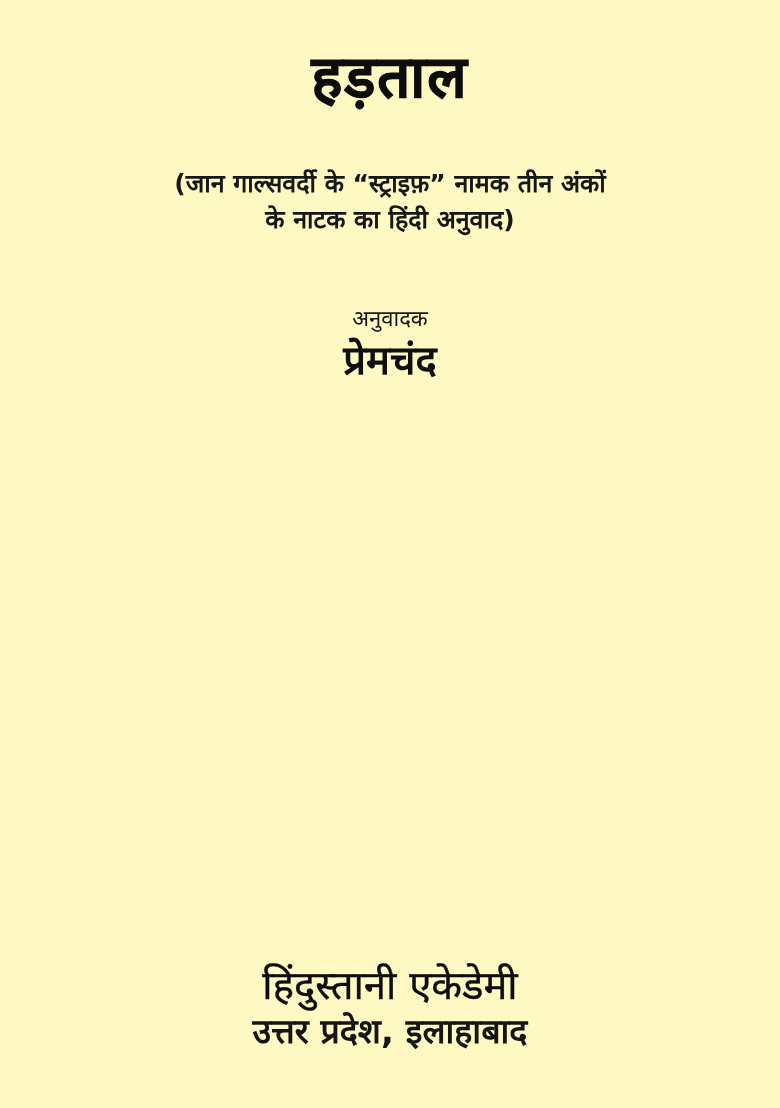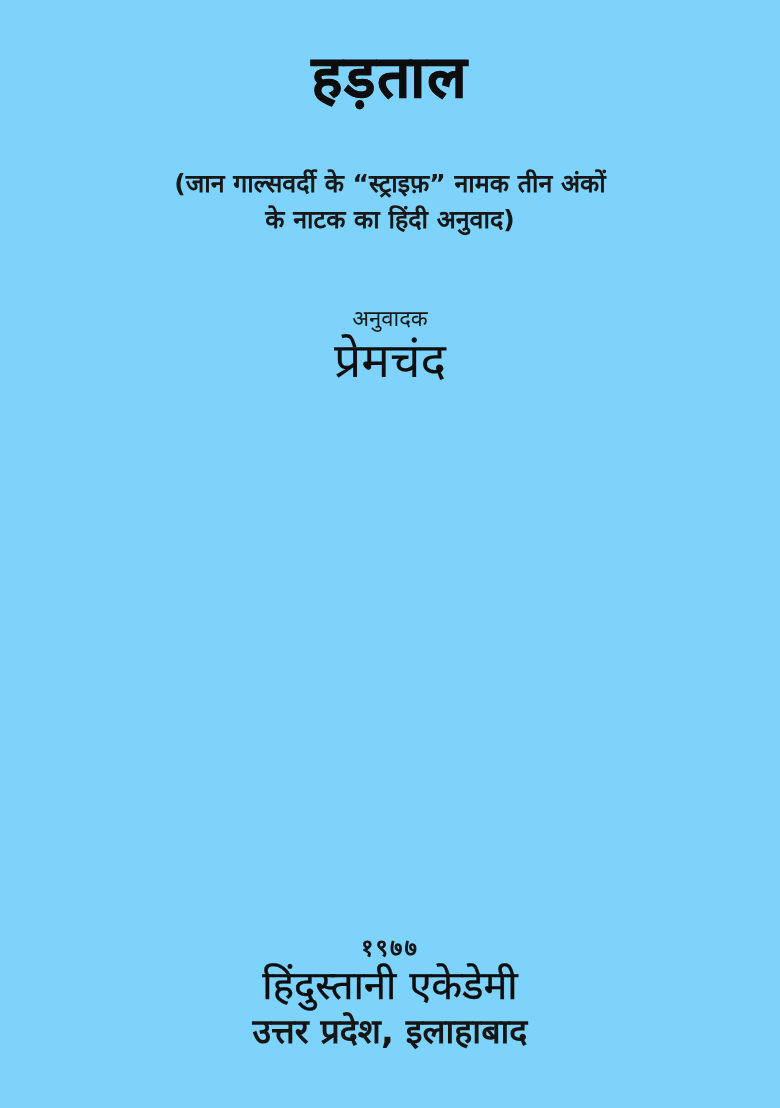--- a/index.html
+++ b/index.html
@@ -5,21 +5,21 @@
   html, body {
     margin: 0;
     padding: 0;
     background: #ffffff;
   }
   .page {
     position: relative;
     width: 780px;
     height: 1108px;
     margin: 0 auto;
-    background: #7dd3fc;
+    background: #fef9c3;
     font-family: "DejaVu Sans", "Liberation Serif", sans-serif;
     color: #141414;
     overflow: hidden;
   }
   .centered {
     position: absolute;
     left: 0;
     right: 0;
     text-align: center;
   }
@@ -40,23 +40,23 @@
     color: #171717;
   }
   .translator-label {
     top: 302px;
     font-size: 22px;
     font-weight: 400;
     color: #171717;
   }
   .translator-name {
     top: 338px;
-    font-size: 48px;
+    font-size: 40px;
     line-height: 44px;
-    font-weight: 400;
+    font-weight: 700;
     color: #0f0f0f;
   }
   .imprint-year {
     top: 930px;
     font-size: 24px;
     font-weight: 600;
     letter-spacing: 2px;
     color: #151515;
   }
   .imprint-publisher {
@@ -84,19 +84,18 @@
 
   <div class="centered subtitle">
     <div>(जान गाल्सवर्दी के “स्ट्राइफ़” नामक तीन अंकों</div>
     <div>के नाटक का हिंदी अनुवाद)</div>
   </div>
 
   <div class="centered translator-label">अनुवादक</div>
 
   <div class="centered translator-name">प्रेमचंद</div>
 
-  <div class="centered imprint-year">१९७७</div>
 
   <div class="centered imprint-publisher">हिंदुस्तानी एकेडेमी</div>
 
   <div class="centered imprint-location">उत्तर प्रदेश, इलाहाबाद</div>
 
 </div>
 
 </body></html>

